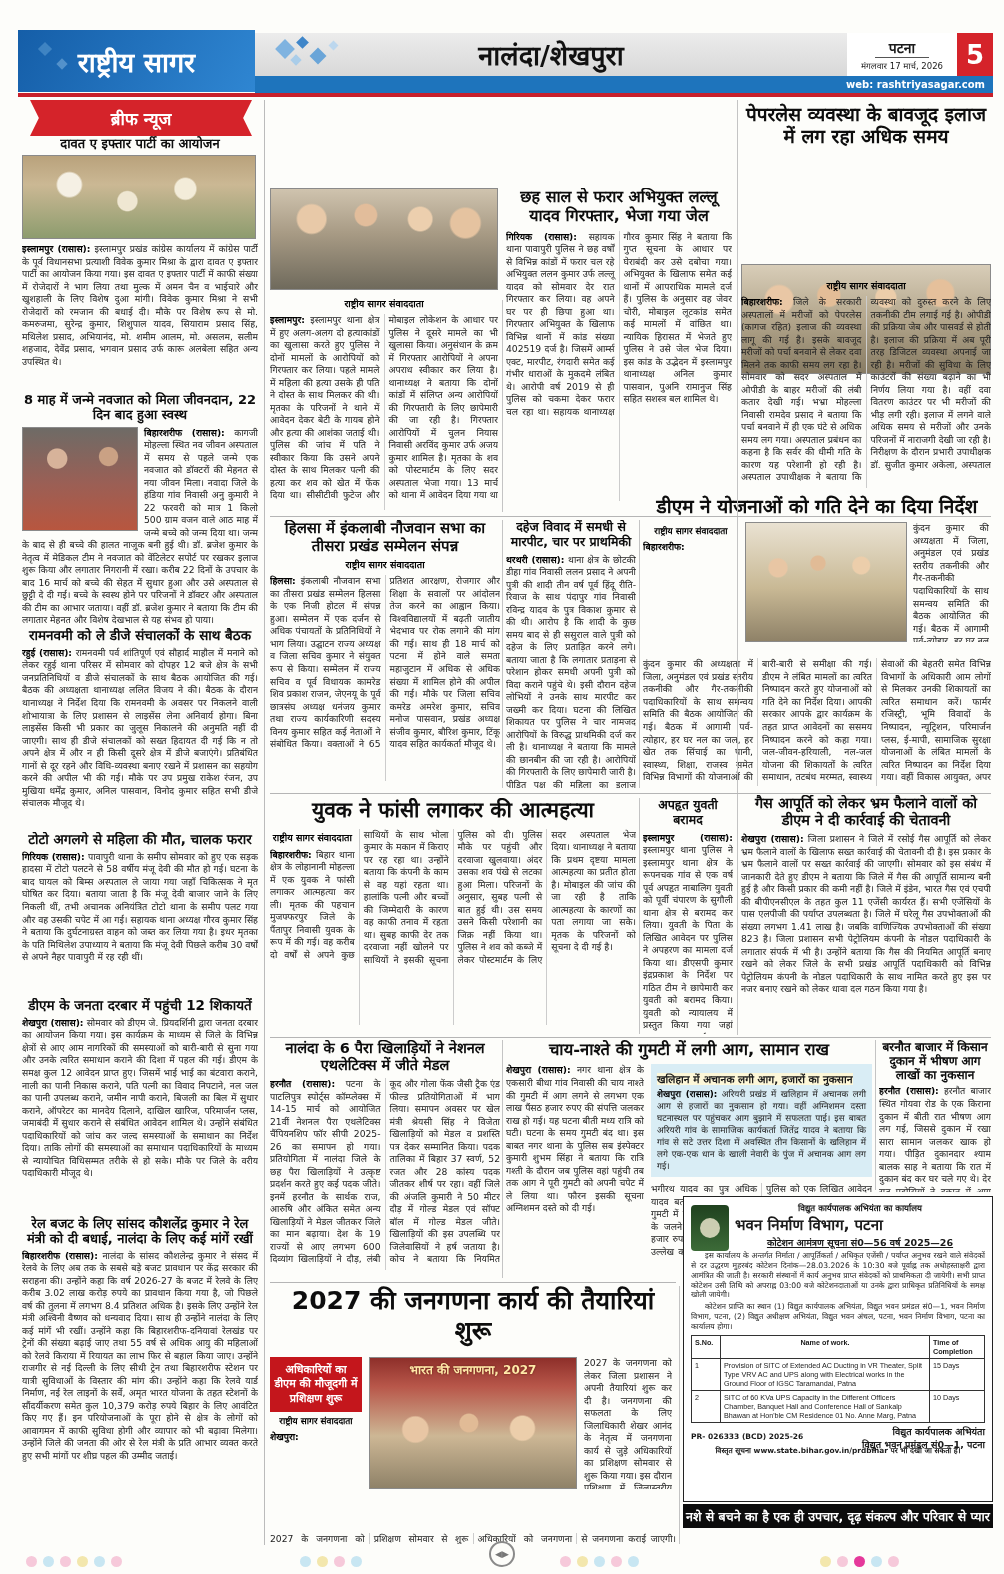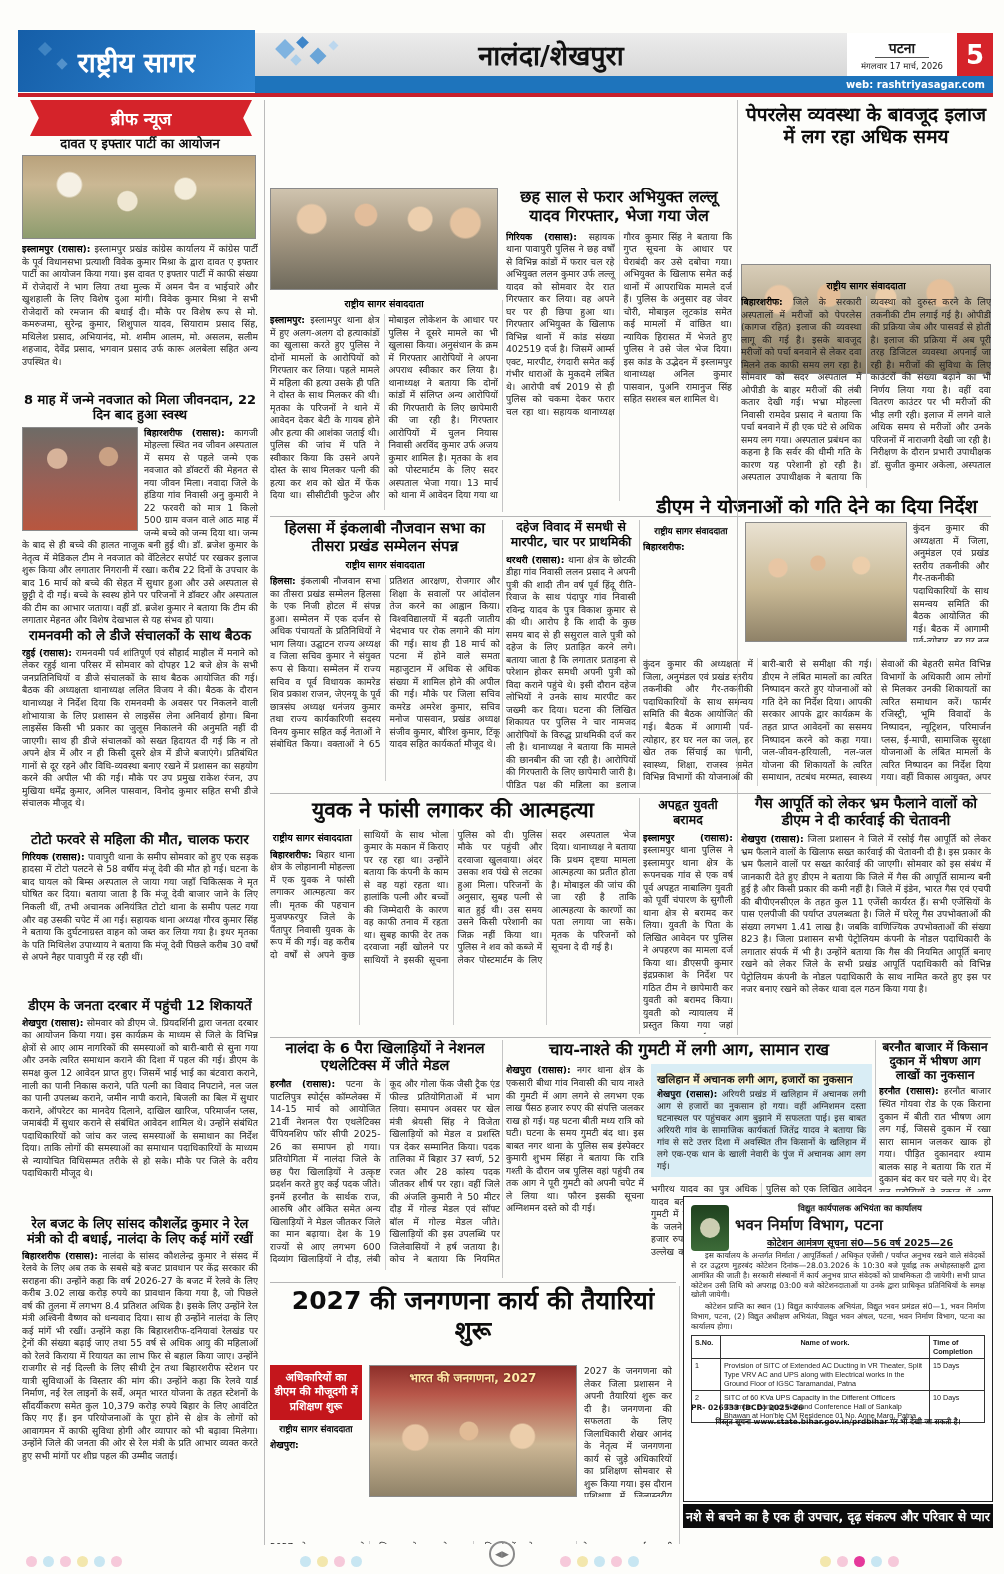--- a/index.html
+++ b/index.html
@@ -112,21 +112,21 @@
       <div class="body"><b>बिहारशरीफ (रासास):</b> <span>कागजी मोहल्ला स्थित नव जीवन अस्पताल में समय से पहले जन्मे एक नवजात को डॉक्टरों की मेहनत से नया जीवन मिला। नवादा जिले के हंडिया गांव निवासी अनु कुमारी ने 22 फरवरी को मात्र 1 किलो 500 ग्राम वजन वाले आठ माह में जन्मे बच्चे को जन्म दिया था। जन्म के बाद से ही बच्चे की हालत नाजुक बनी हुई थी। डॉ. ब्रजेश कुमार के नेतृत्व में मेडिकल टीम ने नवजात को वेंटिलेटर सपोर्ट पर रखकर इलाज शुरू किया और लगातार निगरानी में रखा। करीब 22 दिनों के उपचार के बाद 16 मार्च को बच्चे की सेहत में सुधार हुआ और उसे अस्पताल से छुट्टी दे दी गई। बच्चे के स्वस्थ होने पर परिजनों ने डॉक्टर और अस्पताल की टीम का आभार जताया। वहीं डॉ. ब्रजेश कुमार ने बताया कि टीम की लगातार मेहनत और विशेष देखभाल से यह संभव हो पाया।</span></div>
     </div>
   </div>
 
   <div class="art" style="left:22px;top:628px;width:236px;height:200px;">
     <div class="hl" style="font-size:13.5px;">रामनवमी को ले डीजे संचालकों के साथ बैठक</div>
     <div class="body" style="margin-top:3px;"><b>रहुई (रासास):</b> <span>रामनवमी पर्व शांतिपूर्ण एवं सौहार्द माहौल में मनाने को लेकर रहुई थाना परिसर में सोमवार को दोपहर 12 बजे क्षेत्र के सभी जनप्रतिनिधियों व डीजे संचालकों के साथ बैठक आयोजित की गई। बैठक की अध्यक्षता थानाध्यक्ष ललित विजय ने की। बैठक के दौरान थानाध्यक्ष ने निर्देश दिया कि रामनवमी के अवसर पर निकलने वाली शोभायात्रा के लिए प्रशासन से लाइसेंस लेना अनिवार्य होगा। बिना लाइसेंस किसी भी प्रकार का जुलूस निकालने की अनुमति नहीं दी जाएगी। साथ ही डीजे संचालकों को सख्त हिदायत दी गई कि न तो अपने क्षेत्र में और न ही किसी दूसरे क्षेत्र में डीजे बजाएंगे। प्रतिबंधित गानों से दूर रहने और विधि-व्यवस्था बनाए रखने में प्रशासन का सहयोग करने की अपील भी की गई। मौके पर उप प्रमुख राकेश रंजन, उप मुखिया धर्मेंद्र कुमार, अनिल पासवान, विनोद कुमार सहित सभी डीजे संचालक मौजूद थे।</span></div>
   </div>
 
   <div class="art" style="left:22px;top:832px;width:236px;height:162px;">
-    <div class="hl" style="font-size:13.5px;">टोटो फरवरे से महिला की मौत, चालक फरार</div>
+    <div class="hl" style="font-size:13.5px;">टोटो अगलगे से महिला की मौत, चालक फरार</div>
     <div class="body" style="margin-top:3px;"><b>गिरियक (रासास):</b> <span>पावापुरी थाना के समीप सोमवार को हुए एक सड़क हादसा में टोटो पलटने से 58 वर्षीय मंजू देवी की मौत हो गई। घटना के बाद घायल को बिम्स अस्पताल ले जाया गया जहाँ चिकित्सक ने मृत घोषित कर दिया। बताया जाता है कि मंजू देवी बाजार जाने के लिए निकली थीं, तभी अचानक अनियंत्रित टोटो थाना के समीप पलट गया और वह उसकी चपेट में आ गई। सहायक थाना अध्यक्ष गौरव कुमार सिंह ने बताया कि दुर्घटनाग्रस्त वाहन को जब्त कर लिया गया है। इधर मृतका के पति मिथिलेश उपाध्याय ने बताया कि मंजू देवी पिछले करीब 30 वर्षों से अपने नैहर पावापुरी में रह रही थीं।</span></div>
   </div>
 
   <div class="art" style="left:22px;top:998px;width:236px;height:214px;">
     <div class="hl" style="font-size:13.5px;">डीएम के जनता दरबार में पहुंची 12 शिकायतें</div>
     <div class="body" style="margin-top:3px;"><b>शेखपुरा (रासास):</b> <span>सोमवार को डीएम जे. प्रियदर्शिनी द्वारा जनता दरबार का आयोजन किया गया। इस कार्यक्रम के माध्यम से जिले के विभिन्न क्षेत्रों से आए आम नागरिकों की समस्याओं को बारी-बारी से सुना गया और उनके त्वरित समाधान कराने की दिशा में पहल की गई। डीएम के समक्ष कुल 12 आवेदन प्राप्त हुए। जिसमें भाई भाई का बंटवारा कराने, नाली का पानी निकास कराने, पति पत्नी का विवाद निपटाने, नल जल का पानी उपलब्ध कराने, जमीन नापी कराने, बिजली का बिल में सुधार कराने, ऑपरेटर का मानदेय दिलाने, दाखिल खारिज, परिमार्जन प्लस, जमाबंदी में सुधार कराने से संबंधित आवेदन शामिल थे। उन्होंने संबंधित पदाधिकारियों को जांच कर जल्द समस्याओं के समाधान का निर्देश दिया। ताकि लोगों की समस्याओं का समाधान पदाधिकारियों के माध्यम से न्यायोचित विधिसम्मत तरीके से हो सके। मौके पर जिले के वरीय पदाधिकारी मौजूद थे।</span></div>
   </div>
 
   <div class="art" style="left:22px;top:1216px;width:236px;height:326px;">
     <div class="hl" style="font-size:13px;">रेल बजट के लिए सांसद कौशलेंद्र कुमार ने रेल मंत्री को दी बधाई, नालंदा के लिए कई मांगें रखीं</div>
@@ -217,21 +217,21 @@
     </div>
   </div>
 
   <div class="art" style="left:879px;top:1040px;width:112px;height:152px;">
     <div class="hl" style="font-size:12px;">बरनौत बाजार में किसान दुकान में भीषण आग लाखों का नुकसान</div>
     <div class="body" style="margin-top:3px;height:96px;"><b>हरनौत (रासास):</b> <span>हरनौत बाजार स्थित गोयवा रोड के एक किराना दुकान में बीती रात भीषण आग लग गई, जिससे दुकान में रखा सारा सामान जलकर खाक हो गया। पीड़ित दुकानदार श्याम बालक साह ने बताया कि रात में दुकान बंद कर घर चले गए थे। देर रात पड़ोसियों ने दुकान में आग लगने की सूचना दी। मौके पर पहुंचने पर दुकान में रखे लाखों रुपये के सामान जलकर राख हो चुके थे। आग से लाखों की क्षति का अनुमान लगाया जा रहा है। अगलगी के कारणों का पता नहीं चल सका है।</span></div>
   </div>
 
   <div class="art" style="left:270px;top:1286px;width:406px;height:258px;">
     <div class="hl" style="font-size:25px;">2027 की जनगणना कार्य की तैयारियां शुरू</div>
-    <div style="display:flex;gap:7px;margin-top:20px;">
+    <div style="display:flex;gap:7px;margin-top:12px;">
       <div style="width:92px;">
         <div class="redbox">अधिकारियों का डीएम की मौजूदगी में प्रशिक्षण शुरू</div>
         <div class="byline" style="font-size:8.8px;">राष्ट्रीय सागर संवाददाता</div>
         <div class="body" style="height:96px;overflow:hidden;"><b>शेखपुरा:</b></div>
       </div>
       <div class="photo" style="width:208px;height:132px;
            background:radial-gradient(circle at 22% 55%,#e8c6a4 7%,transparent 8%),radial-gradient(circle at 48% 50%,#e1bb96 7%,transparent 8%),radial-gradient(circle at 74% 54%,#ecceab 7%,transparent 8%),linear-gradient(180deg,#8e2f2a 0%,#b8574a 22%,#cdb795 60%,#8f8268 100%);">
         <div style="position:absolute;top:3px;left:0;right:0;text-align:center;color:#ffe9a8;font-weight:bold;font-size:12px;text-shadow:0 0 2px #5c1410;">भारत की जनगणना, 2027</div>
       </div>
       <div class="body" style="width:88px;height:132px;overflow:hidden;"><span>2027 के जनगणना को लेकर जिला प्रशासन ने अपनी तैयारियां शुरू कर दी है। जनगणना की सफलता के लिए जिलाधिकारी शेखर आनंद के नेतृत्व में जनगणना कार्य से जुड़े अधिकारियों का प्रशिक्षण सोमवार से शुरू किया गया। इस दौरान प्रशिक्षण में जिलास्तरीय अधिकारियों के साथ-साथ प्रखंडों के अधिकारी भी शामिल हुए। जिलाधिकारी शेखर आनंद ने सभी अधिकारियों को जनगणना कार्य को पूरी गंभीरता से लेने का निर्देश दिया। 2 मई से जनगणना मोड में काम करने लगेंगे और यह दौर 31 मई तक चलेगा। इस दौरान पहली बार डिजिटल माध्यम से जनगणना कराई जाएगी। अधिकारियों को सैद्धांतिक जानकारी के साथ-साथ प्रयोगिक जानकारी भी देने का काम किया जाएगा। जनगणना कार्य के सफल संचालन के लिए प्रत्येक चरण की मॉनिटरिंग की जाएगी। मकानों की गणना के साथ जातीय गणना के बारे में भी जानकारी दी गई। अखिल भारतीय जनगणना कार्य से जुड़े सवालों के जवाब भी प्रशिक्षण के दौरान दिए गए। कोरोना काल के कारण जनगणना का कार्य पहले टल गया था। अब पूरा कार्य मोबाइल एप के जरिए इलेक्ट्रॉनिक मोड में किया जाएगा।</span></div>
@@ -262,20 +262,24 @@
         <td>Provision of SITC of Extended AC Ducting in VR Theater, Split Type VRV AC and UPS along with Electrical works in the Ground Floor of IGSC Taramandal, Patna</td>
         <td>15 Days</td>
       </tr>
       <tr>
         <td>2</td>
         <td>SITC of 60 KVa UPS Capacity in the Different Officers Chamber, Banquet Hall and Conference Hall of Sankalp Bhawan at Hon'ble CM Residence 01 No. Anne Marg, Patna</td>
         <td>10 Days</td>
       </tr>
     </tbody>
       </table>
+    <div class="nsign">
+      <div>विद्युत कार्यपालक अभियंता</div>
+      <div>विद्युत भवन प्रमंडल सं0—1, पटना</div>
+    </div>
     <div class="npr">PR- 026333 (BCD) 2025-26</div>
     <div class="nweb">विस्तृत सूचना www.state.bihar.gov.in/prdbihar पर भी देखी जा सकती है।</div>
   </div>
   <div class="abs blackstrip">
     <span>नशे से बचने का है एक ही उपचार, दृढ़ संकल्प और परिवार से प्यार</span>
   </div>
 
   <div class="vr" style="left:502px;top:300px;height:212px;"></div>
   <div class="vr" style="left:737px;top:100px;height:935px;"></div>
   <div class="vr" style="left:502px;top:520px;height:268px;"></div>

